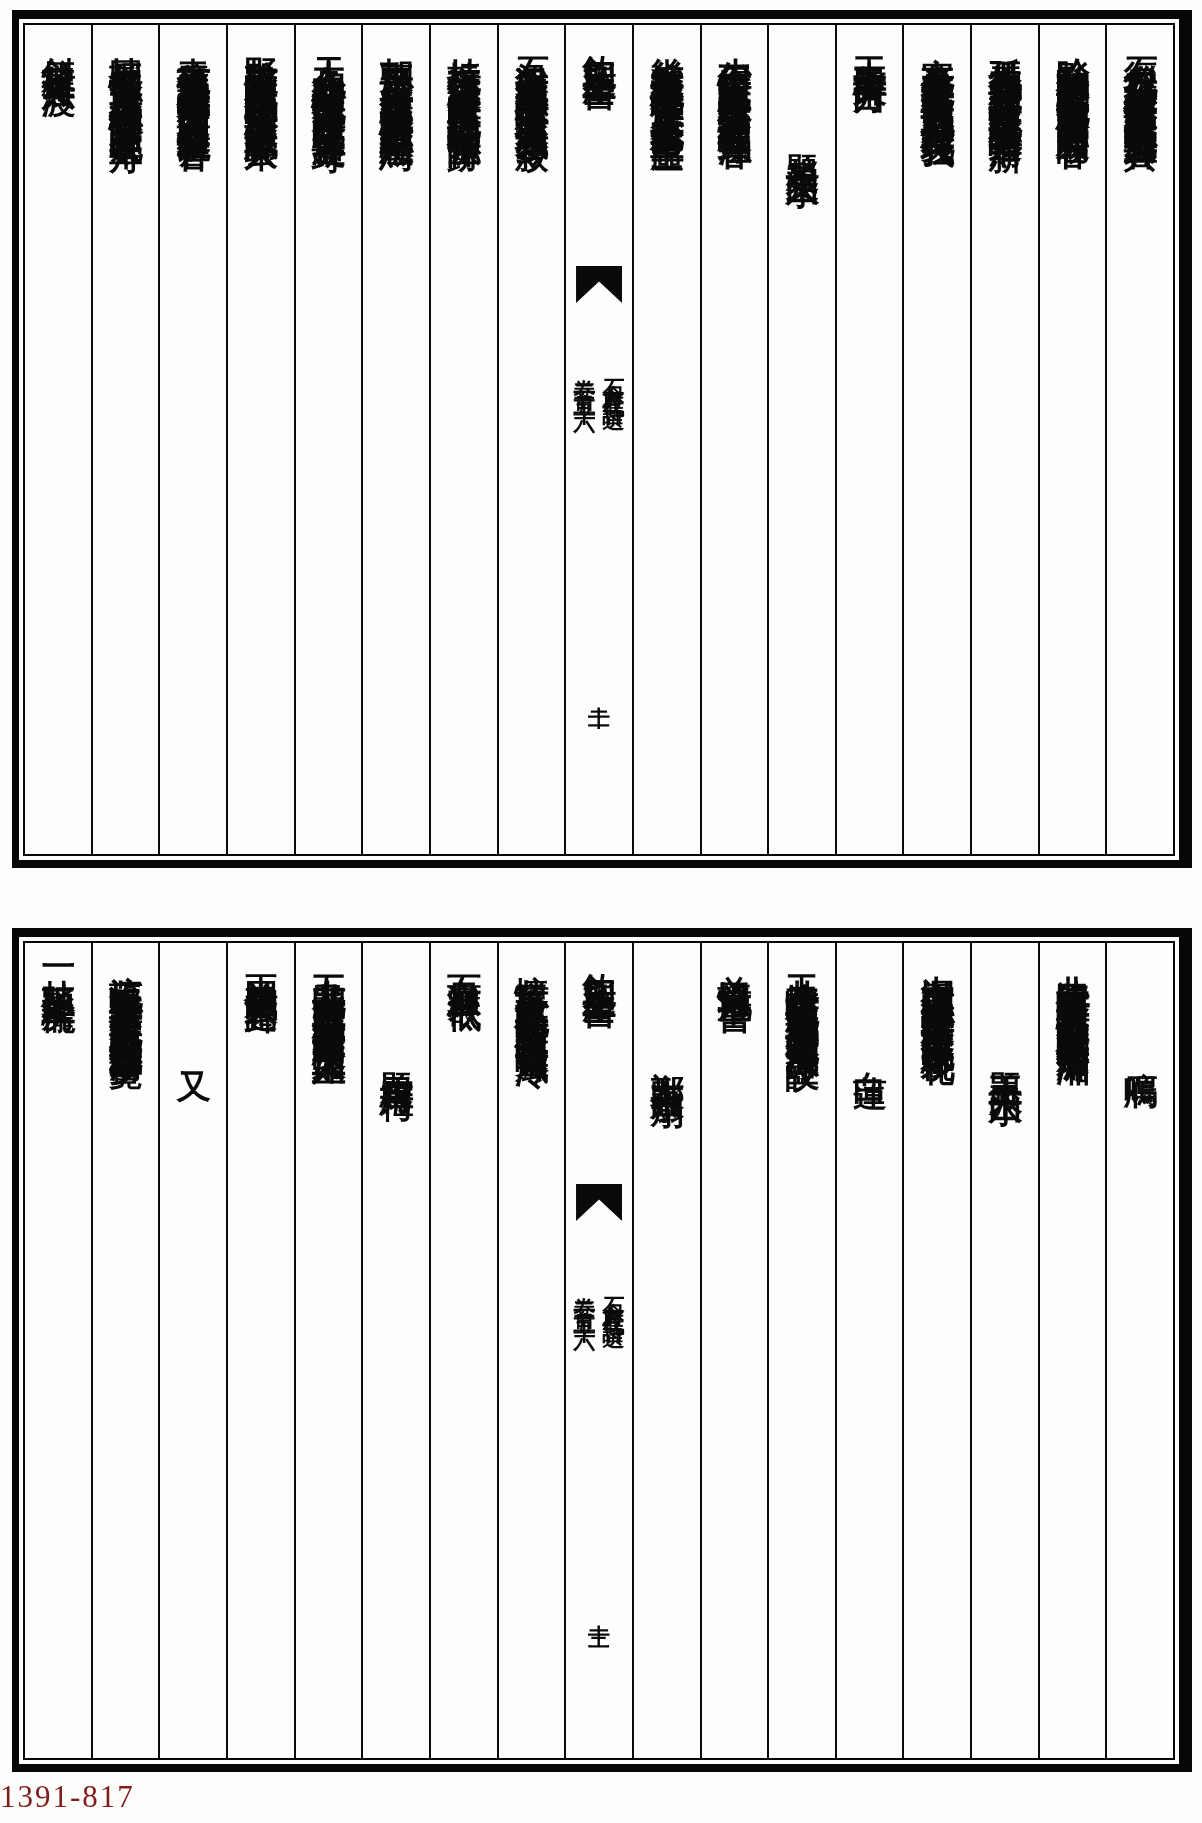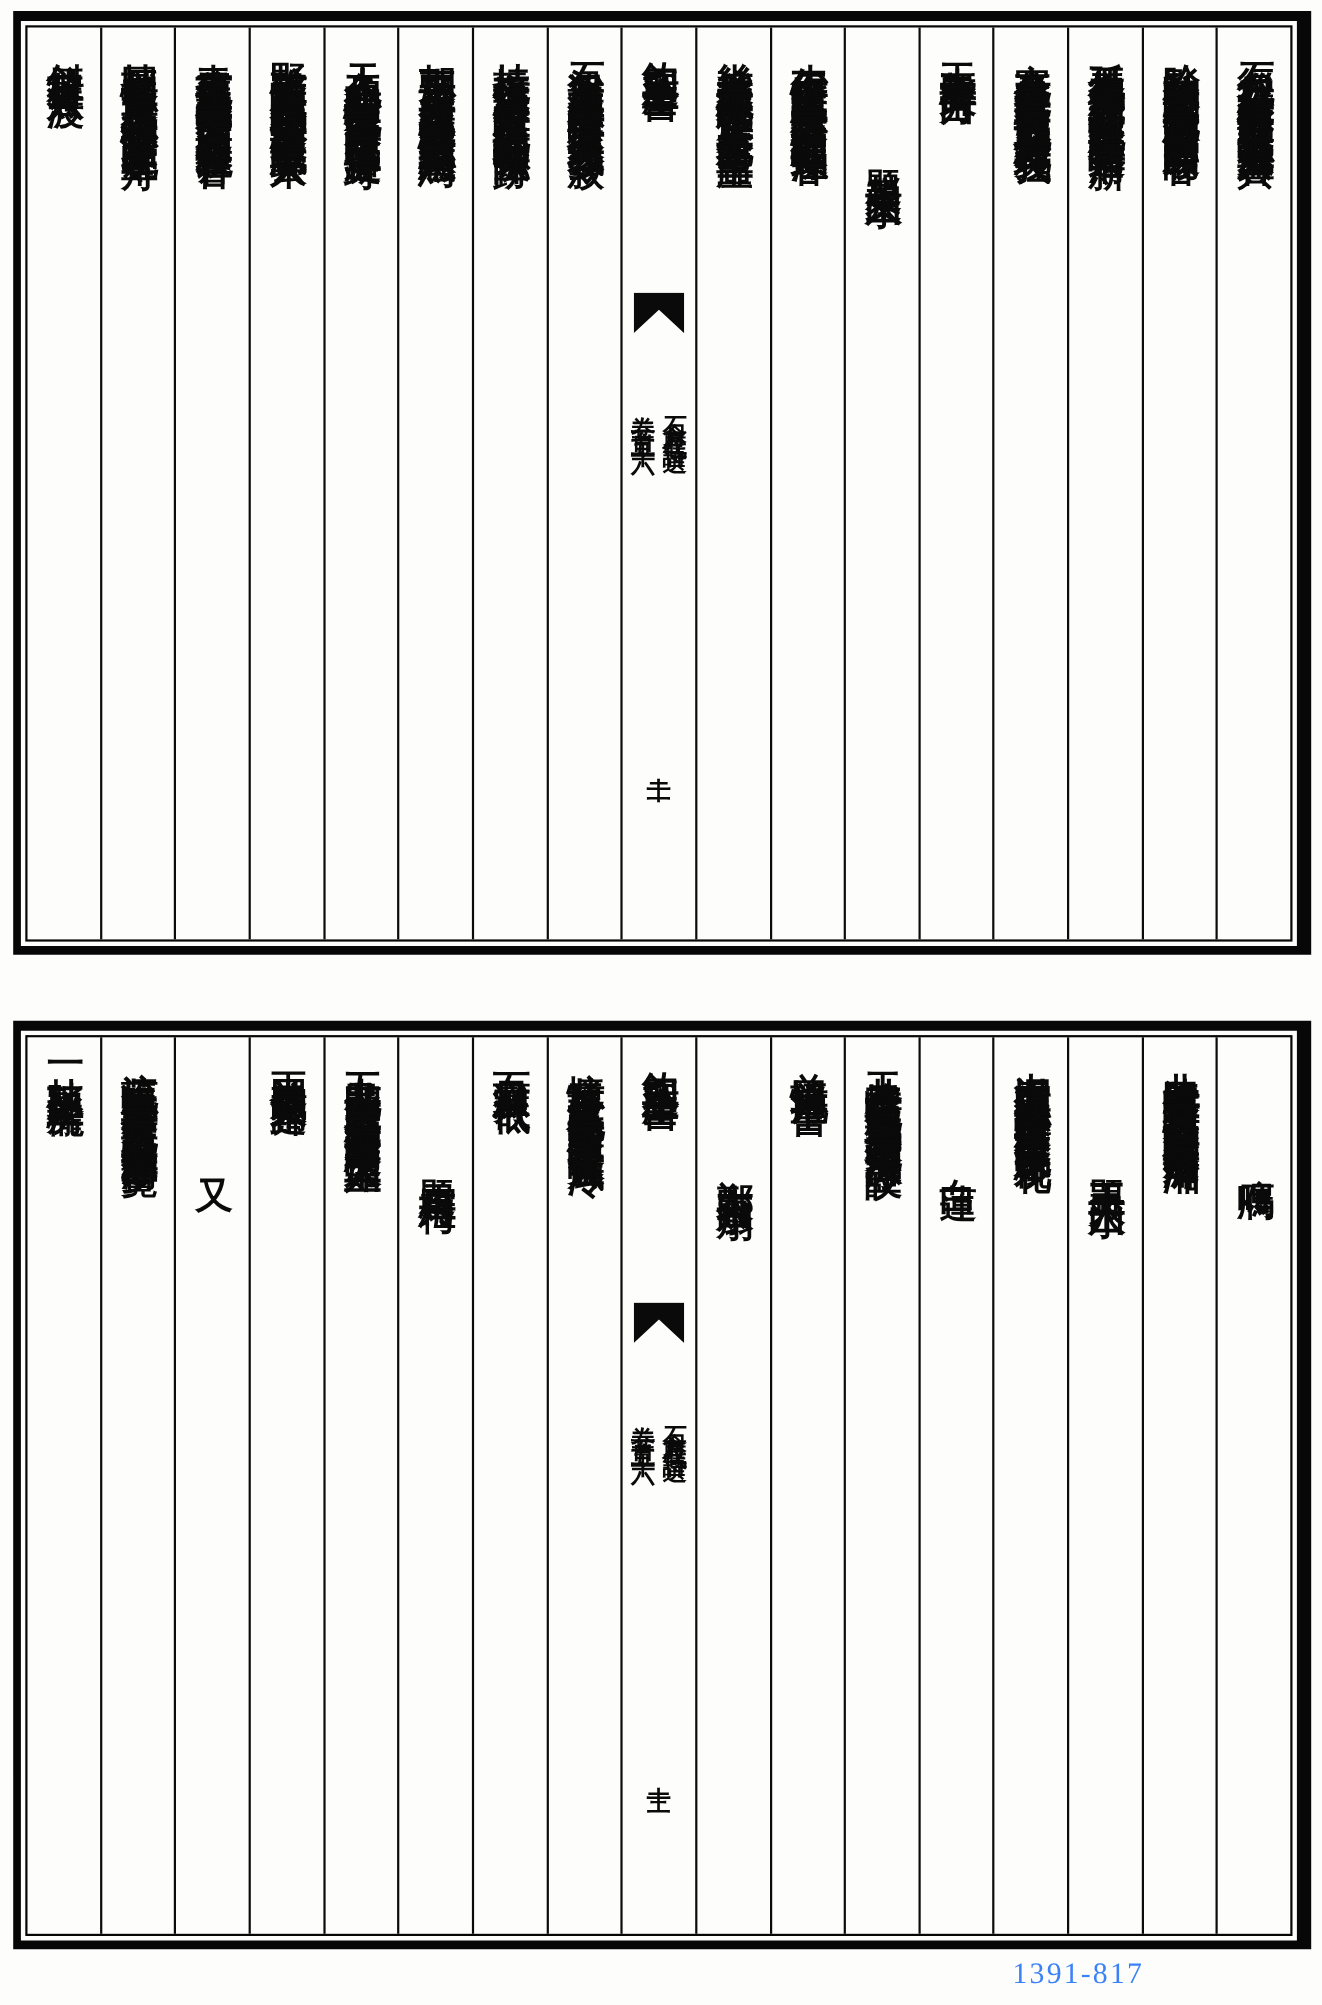--- a/index.html
+++ b/index.html
@@ -53,22 +53,22 @@
   .banxin-book{
     position:absolute;top:336px;left:0;right:0;
     display:flex;flex-direction:row-reverse;justify-content:center;gap:3px;
   }
   .banxin-page{
     position:absolute;top:664px;left:0;right:0;
     display:flex;justify-content:center;
   }
   .footer{
     position:absolute;top:1779px;left:0;width:1040px;
-    text-align:right;font-size:27px;letter-spacing:2px;
-    font-family:"Liberation Serif","DejaVu Serif",serif;color:#3b82f6;
+    text-align:left;font-size:31px;letter-spacing:2px;
+    font-family:"Liberation Serif","DejaVu Serif",serif;color:#7f1d1d;
   }
 </style>
 </head>
 <body>
 
 <div class="leaf leaf-top">
   <div class="leaf-inner">
     <div class="col">
         <div class="vtext">石徑九折羅松杉橫琴每對前賢語魚躍鳶飛共容與</div>
       </div>

